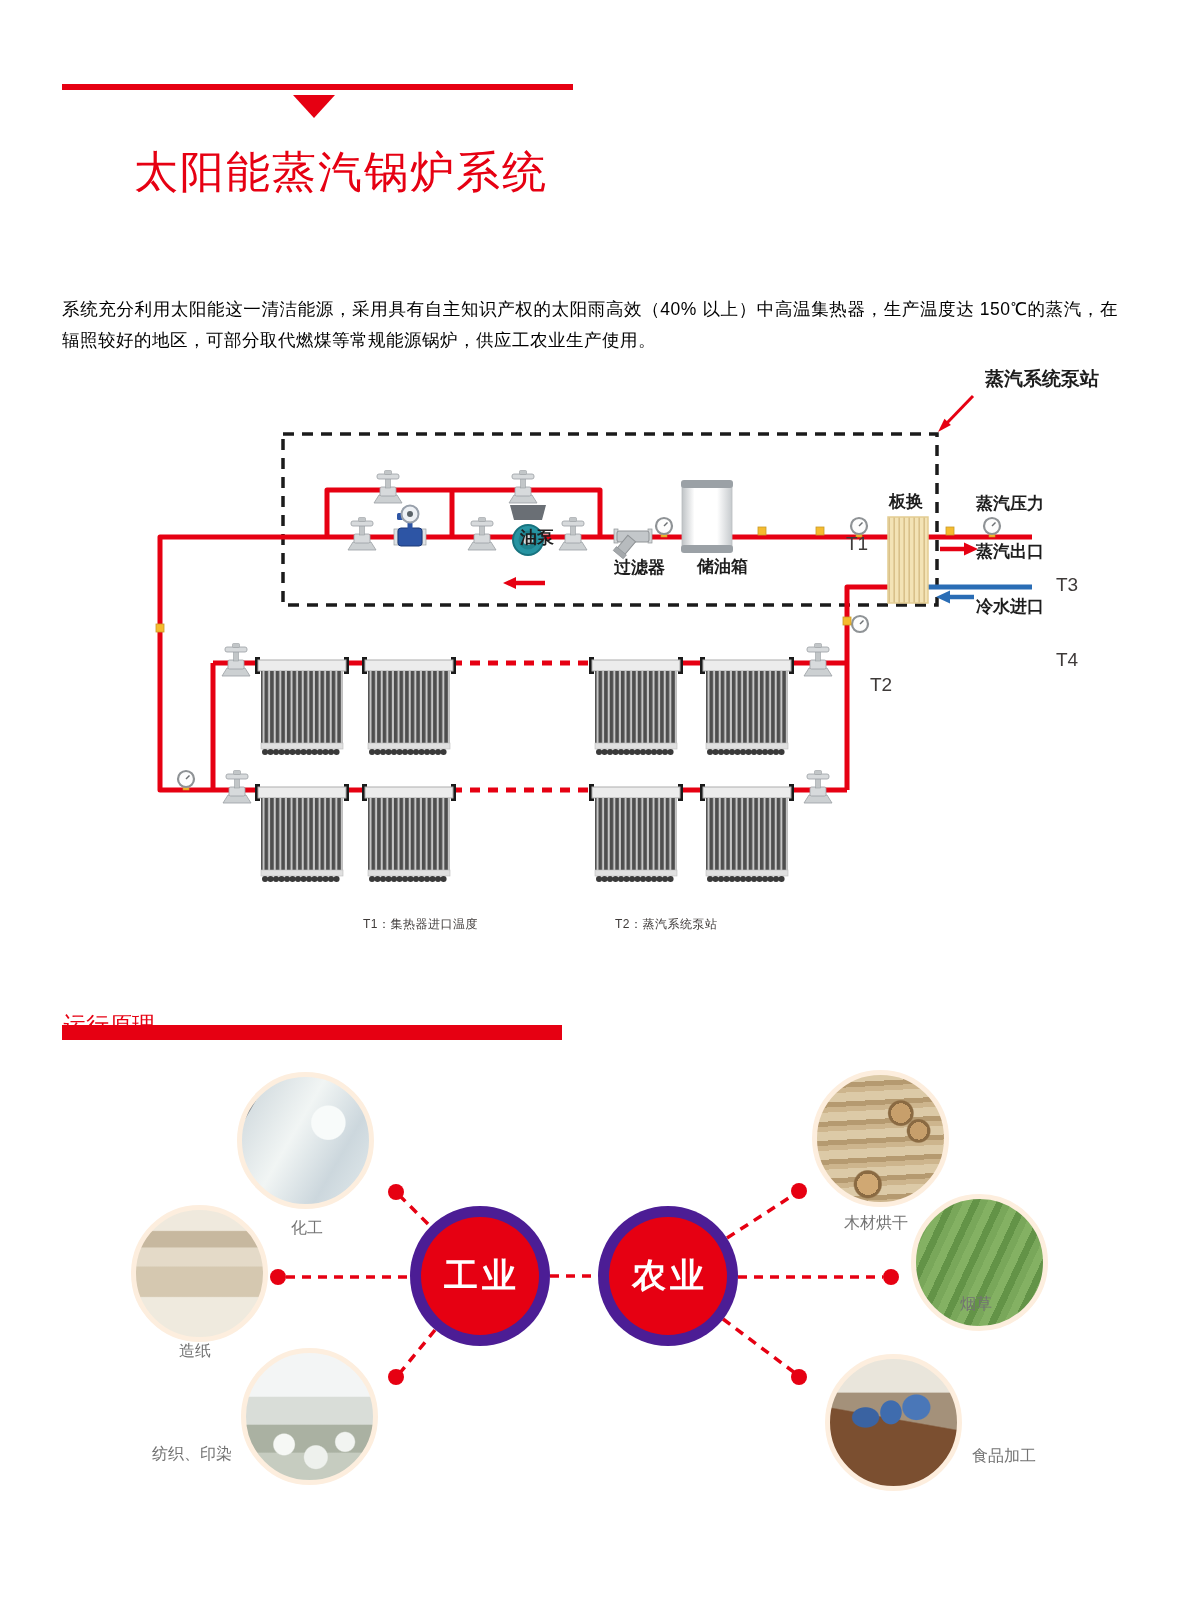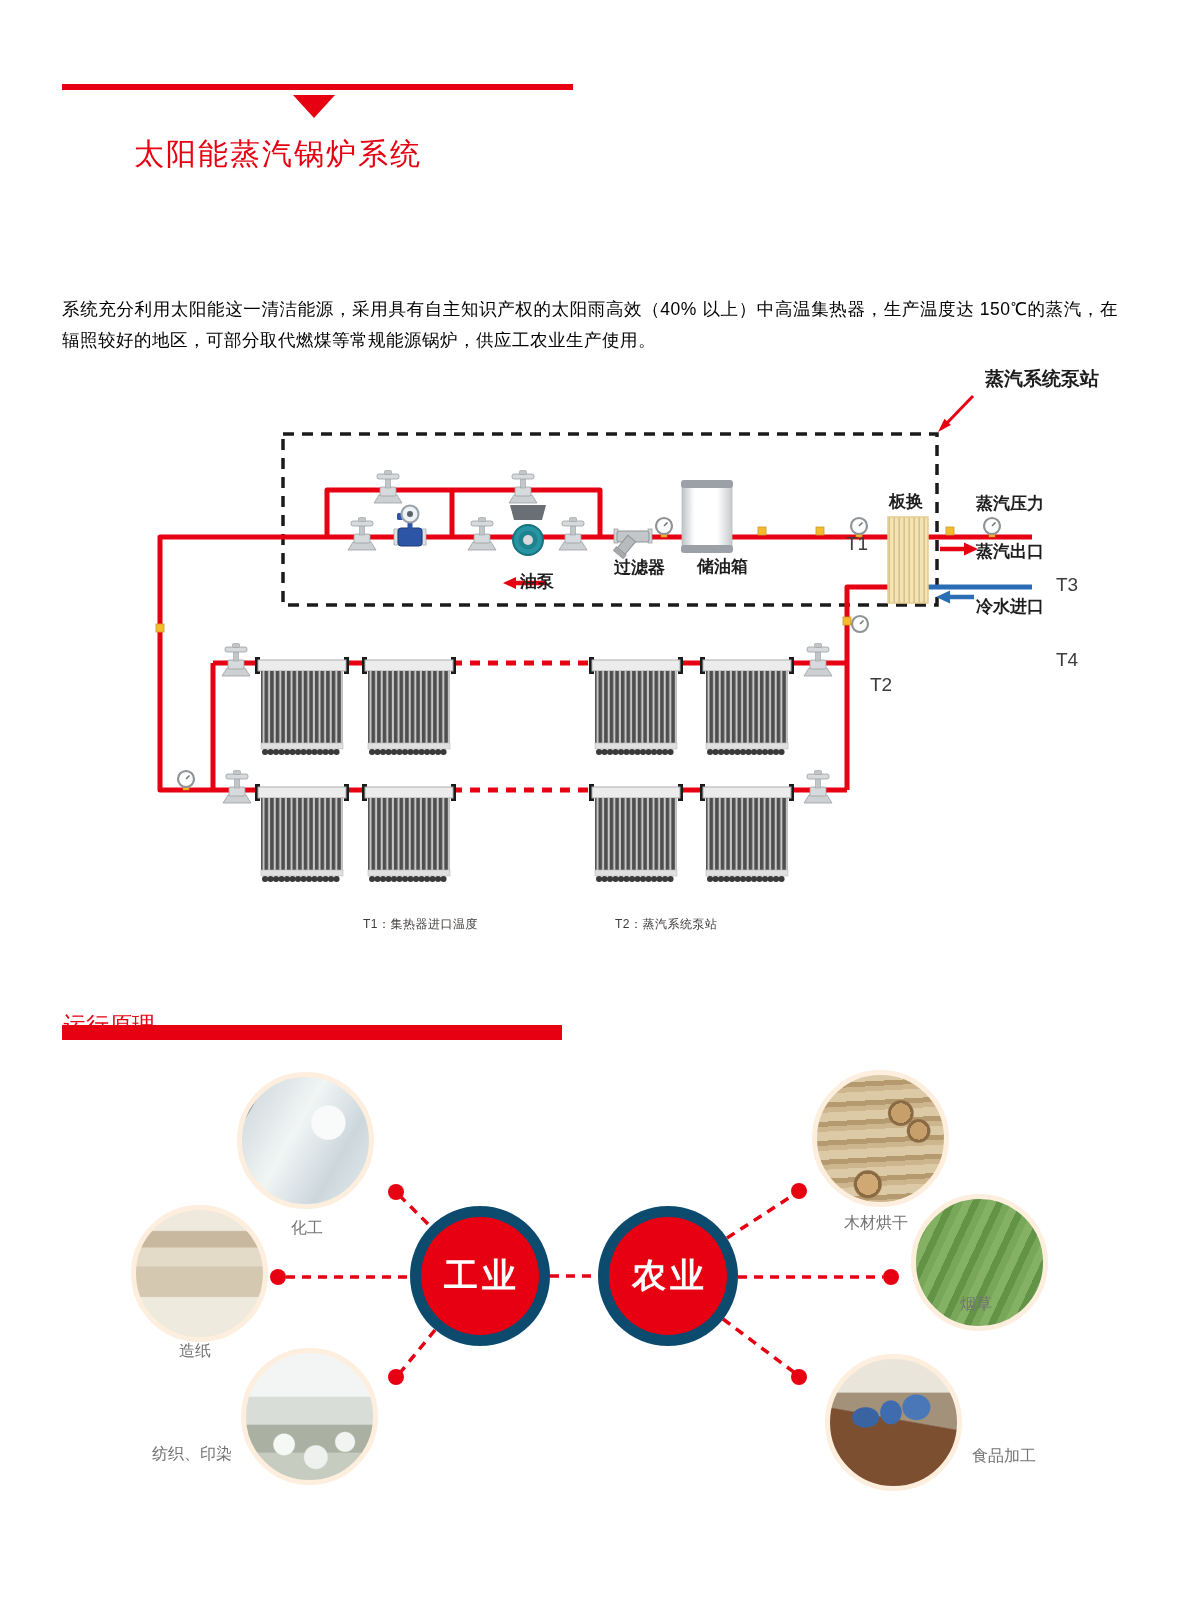--- a/index.html
+++ b/index.html
@@ -7,39 +7,39 @@
     position:relative;width:1200px;height:1601px;background:#ffffff;overflow:hidden;
     font-family:"Liberation Sans",sans-serif;color:#3e3a39;
   }
   svg.layer{position:absolute;left:0;top:0;z-index:1;}
   .htext{position:absolute;z-index:3;white-space:nowrap;}
 
   
   .top-rule{position:absolute;left:62px;top:84px;width:511px;height:6px;background:#e60012;z-index:2;}
   .top-triangle{position:absolute;left:293px;top:95px;width:0;height:0;z-index:2;
     border-left:21px solid transparent;border-right:21px solid transparent;border-top:23px solid #e60012;}
-  .page-title{position:absolute;left:134px;top:114px;font-size:30px;font-weight:500;
+  .page-title{position:absolute;left:134px;top:114px;font-size:44px;font-weight:500;
     color:#e60012;letter-spacing:2px;z-index:2;}
 
   
   .intro{position:absolute;left:62px;top:276px;width:1056px;font-size:17.5px;line-height:31px;
     color:#000000;text-align:justify;letter-spacing:0.5px;z-index:2;}
 
   
   .dlabel{font-size:17px;font-weight:bold;color:#1d1d1d;}
   .dtag{font-size:19px;font-weight:400;color:#3e3a39;margin-top:41px;}
   .station-label{font-size:19px;font-weight:bold;color:#1d1d1d;}
   .caption{font-size:12px;font-weight:500;color:#3e3a39;letter-spacing:0.5px;}
 
   
   .sec-title{position:absolute;left:63px;top:991px;font-size:23px;font-weight:500;color:#e60012;z-index:2;}
   .sec-bar{position:absolute;left:62px;top:1025px;width:500px;height:15px;background:#e60012;z-index:2;}
 
   
-  .hub{position:absolute;width:140px;height:140px;border-radius:50%;background:#0c4a6e;z-index:2;}
+  .hub{position:absolute;width:140px;height:140px;border-radius:50%;background:#4c1d95;z-index:2;}
   .hub-inner{position:absolute;left:11px;top:11px;width:118px;height:118px;border-radius:50%;
     background:#e60012;display:flex;align-items:center;justify-content:center;}
   .hub-inner span{color:#ffffff;font-size:34px;font-weight:bold;letter-spacing:4px;margin-left:4px;}
 
   
   .photo{position:absolute;width:127px;height:127px;border-radius:50%;border:5px solid #fdeede;z-index:2;}
   .photo-chemical{background:
     radial-gradient(circle at 68% 36%,#f8fbfa 0 14%,rgba(0,0,0,0) 15%),
     linear-gradient(120deg,#2b3540 0%,#2b3540 13%,#d7dfe2 14%,#f1f5f4 42%,#ccd7dd 72%,#e2eaec 100%);}
   .photo-paper{background:
@@ -244,21 +244,21 @@
     </g>
   </svg>
 
   <div class="top-rule"></div>
   <div class="top-triangle"></div>
   <h1 class="page-title">太阳能蒸汽锅炉系统</h1>
 
   <p class="intro">系统充分利用太阳能这一清洁能源，采用具有自主知识产权的太阳雨高效（40% 以上）中高温集热器，生产温度达 150℃的蒸汽，在辐照较好的地区，可部分取代燃煤等常规能源锅炉，供应工农业生产使用。</p>
 
   <div class="htext station-label" style="left:985px;top:366px">蒸汽系统泵站</div>
-  <div class="htext dlabel" style="left:520px;top:570px">油泵</div>
+  <div class="htext dlabel" style="left:520px;top:526px">油泵</div>
   <div class="htext dlabel" style="left:614px;top:556px">过滤器</div>
   <div class="htext dlabel" style="left:697px;top:555px">储油箱</div>
   <div class="htext dtag" style="left:846px;top:492px">T1</div>
   <div class="htext dlabel" style="left:889px;top:490px">板换</div>
   <div class="htext dlabel" style="left:976px;top:492px">蒸汽压力</div>
   <div class="htext dlabel" style="left:976px;top:540px">蒸汽出口</div>
   <div class="htext dtag" style="left:1056px;top:533px">T3</div>
   <div class="htext dlabel" style="left:976px;top:595px">冷水进口</div>
   <div class="htext dtag" style="left:1056px;top:608px">T4</div>
   <div class="htext dtag" style="left:870px;top:633px">T2</div>

